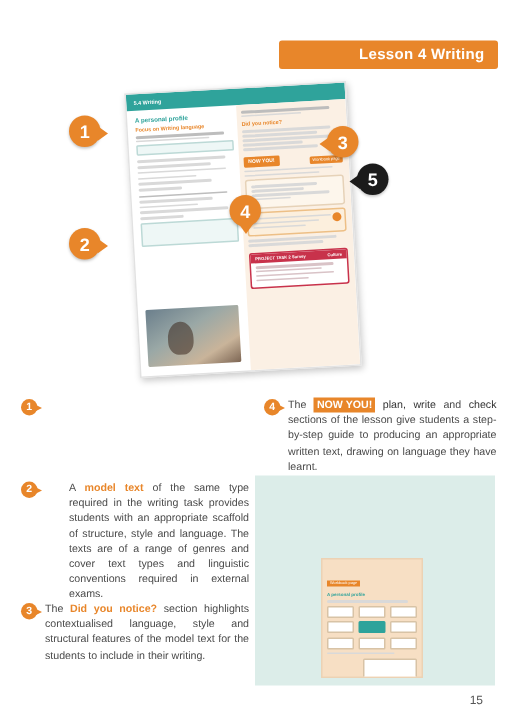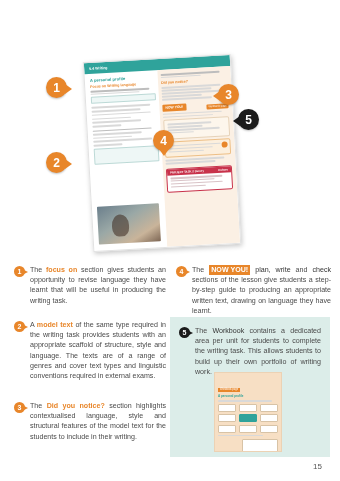--- a/index.html
+++ b/index.html
@@ -198,21 +198,21 @@
   }
   .em-orange { color: #E8862A; font-weight: bold; }
   .em-dark { color: #333; font-weight: normal; }
   .nowyou-tag {
     background: #E8862A; color: #fff;
     font-weight: bold; padding: 0 2px;
     display: inline-block;
   }
 
   #item1 { left: 14px;  top: 3px;  width: 152px; }
-  #item2 { left: 14px;  top: 58px; width: 152px; }
+  #item2 { left: 14px;  top: 58px; width: 152px; gap: 16px; }
   #item3 { left: 14px;  top: 139px; width: 152px; }
   #item4 { left: 176px; top: 3px;  width: 155px; }
 
   
   .wb-panel {
     position: absolute;
     left: 170px; top: 317px;
     width: 160px; height: 140px;
     background: #DCEDE9;
   }
@@ -252,20 +252,23 @@
     position: absolute;
     right: 8px; bottom: -14px;
     font-size: 8px; color: #555;
   }
 </style>
 </head>
 <body>
 
 <div id="page">
 
+  <div class="header-banner">
+    <span class="title">Lesson 4 Writing</span>
+  </div>
 
   <div class="book-wrap">
     <div class="book-page">
 
       <div class="bp-topbar">
         <span>5.4 Writing</span>
       </div>
 
       <div class="bp-cols">
 
@@ -364,21 +367,20 @@
       <span class="tail"></span>
     </div>
   </div>
 
   <div class="items">
 
     <div class="item" id="item1">
       <div class="bullet">
         <span>1</span>
       </div>
-      <div class="body-text"><span>The </span><span class="em-orange">focus on</span><span> section gives students an opportunity to revise language they have learnt that will be useful in producing the writing task.</span></div>
     </div>
 
     <div class="item" id="item2">
       <div class="bullet">
         <span>2</span>
       </div>
       <div class="body-text"><span>A </span><span class="em-orange">model text</span><span> of the same type required in the writing task provides students with an appropriate scaffold of structure, style and language. The texts are of a range of genres and cover text types and linguistic conventions required in external exams.</span></div>
     </div>
 
     <div class="item" id="item3">
@@ -390,26 +392,20 @@
 
     <div class="item" id="item4">
       <div class="bullet">
         <span>4</span>
       </div>
       <div class="body-text"><span>The </span><span class="nowyou-tag">NOW YOU!</span><span class="em-orange" style="color:#555"> </span><span class="em-dark">plan</span><span class="em-dark">, </span><span class="em-dark">write</span><span> and </span><span class="em-dark">check</span><span> sections of the lesson give students a step-by-step guide to producing an appropriate written text, drawing on language they have learnt.</span></div>
     </div>
   </div>
 
   <div class="wb-panel">
-    <div class="wb-item">
-      <div class="bullet dark">
-        <span>5</span>
-      </div>
-      <div class="body-text"><span>The </span><span class="em-dark">Workbook</span><span> contains a dedicated area per unit for students to complete the writing task. This allows students to build up their own portfolio of writing work.</span></div>
-    </div>
 
     <div class="wb-thumb">
       <span class="wbt-tag">Workbook page</span>
       <div class="wbt-h">A personal profile</div>
       <div class="bp-line w90"></div>
       <div class="wbt-grid">
         <div class="wbt-box"></div>
         <div class="wbt-box"></div>
         <div class="wbt-box"></div>
         <div class="wbt-box"></div>

